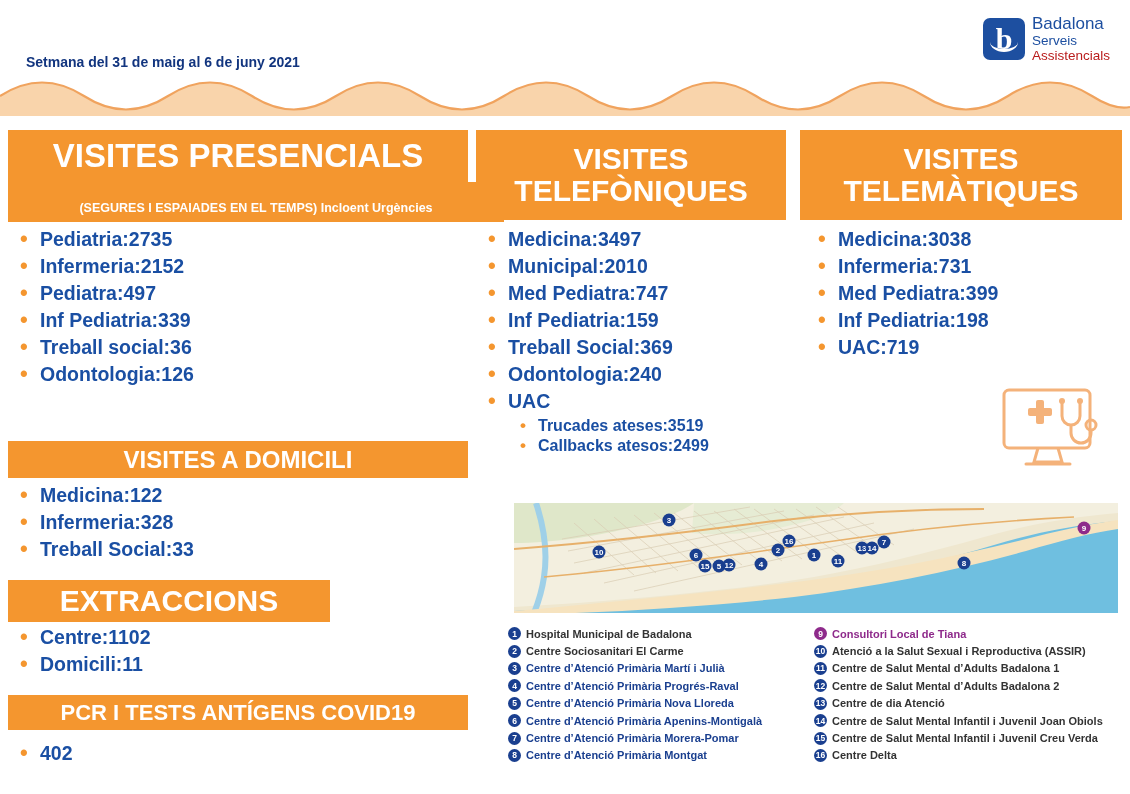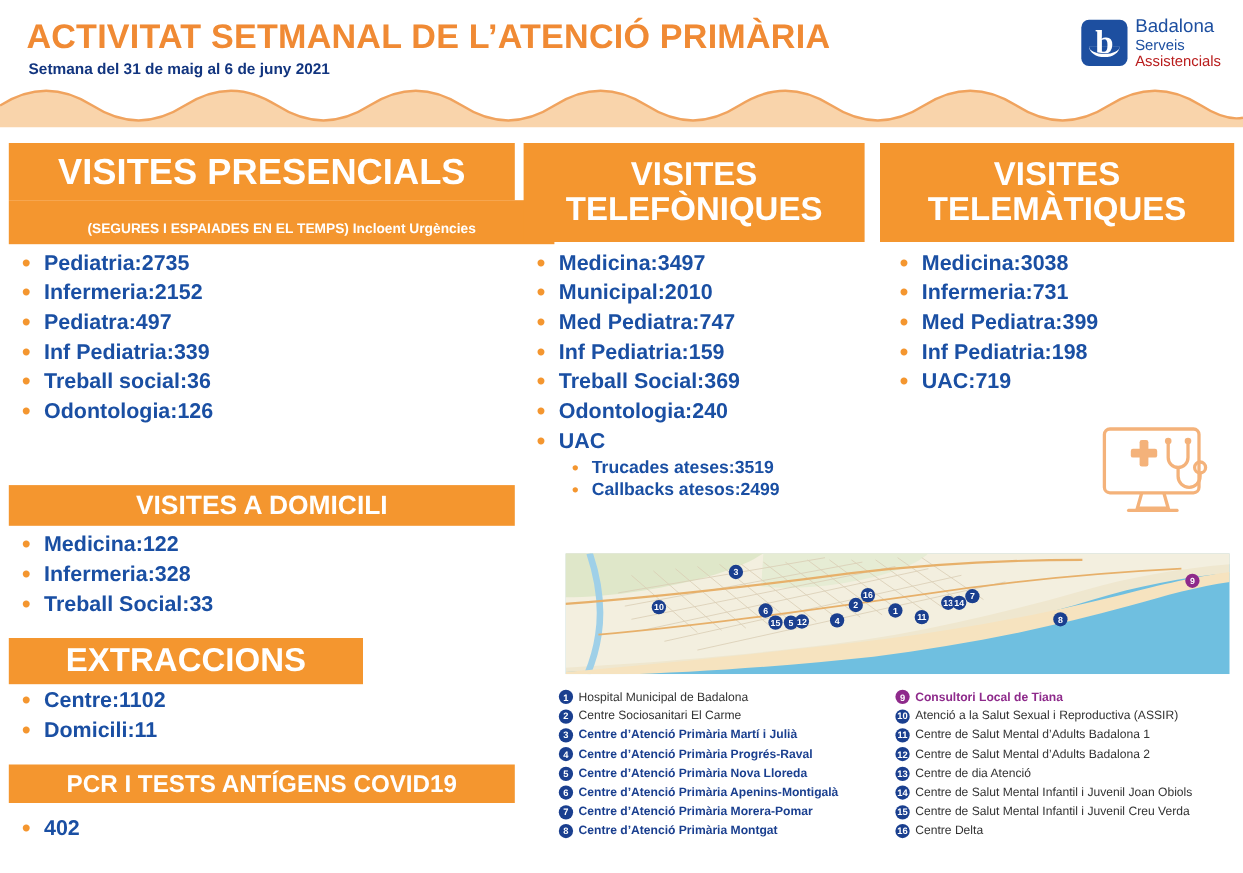--- a/index.html
+++ b/index.html
@@ -110,30 +110,29 @@
   .legend-col.b{left:306px;width:310px;}
   .leg-item{display:flex;align-items:center;gap:5px;height:17.4px;}
   .leg-num{
     width:13px;height:13px;border-radius:50%;background:#1a3f8f;color:#fff;
     font-size:8.5px;font-weight:bold;display:flex;align-items:center;justify-content:center;
     flex:0 0 13px;
   }
   .leg-txt{font-size:11px;color:#333;white-space:nowrap;}
   .leg-txt.bluebold{color:#1a3f8f;font-weight:bold;}
   .leg-txt.purple{color:#8e2a8b;font-weight:bold;}
-  .leg-txt.plain{color:#333;font-weight:normal;}
+  .leg-txt.plain{color:#333;font-weight:bold;}
   .leg-num.purple{background:#8e2a8b;}
 </style>
 </head>
 <body>
 
 <div class="page">
 
   <div class="header">
-    <div class="title">ACTIVITAT SETMANAL DE L’ATENCIÓ PRIMÀRIA</div>
     <div class="subtitle">Setmana del 31 de maig al 6 de juny 2021</div>
     <div class="logo">
       <div class="logo-mark">
         <div class="b">b</div>
         <div class="wave"></div>
       </div>
       <div class="logo-text">
         <div class="l1">Badalona</div>
         <div class="l2">Serveis</div>
         <div class="l3">Assistencials</div>

